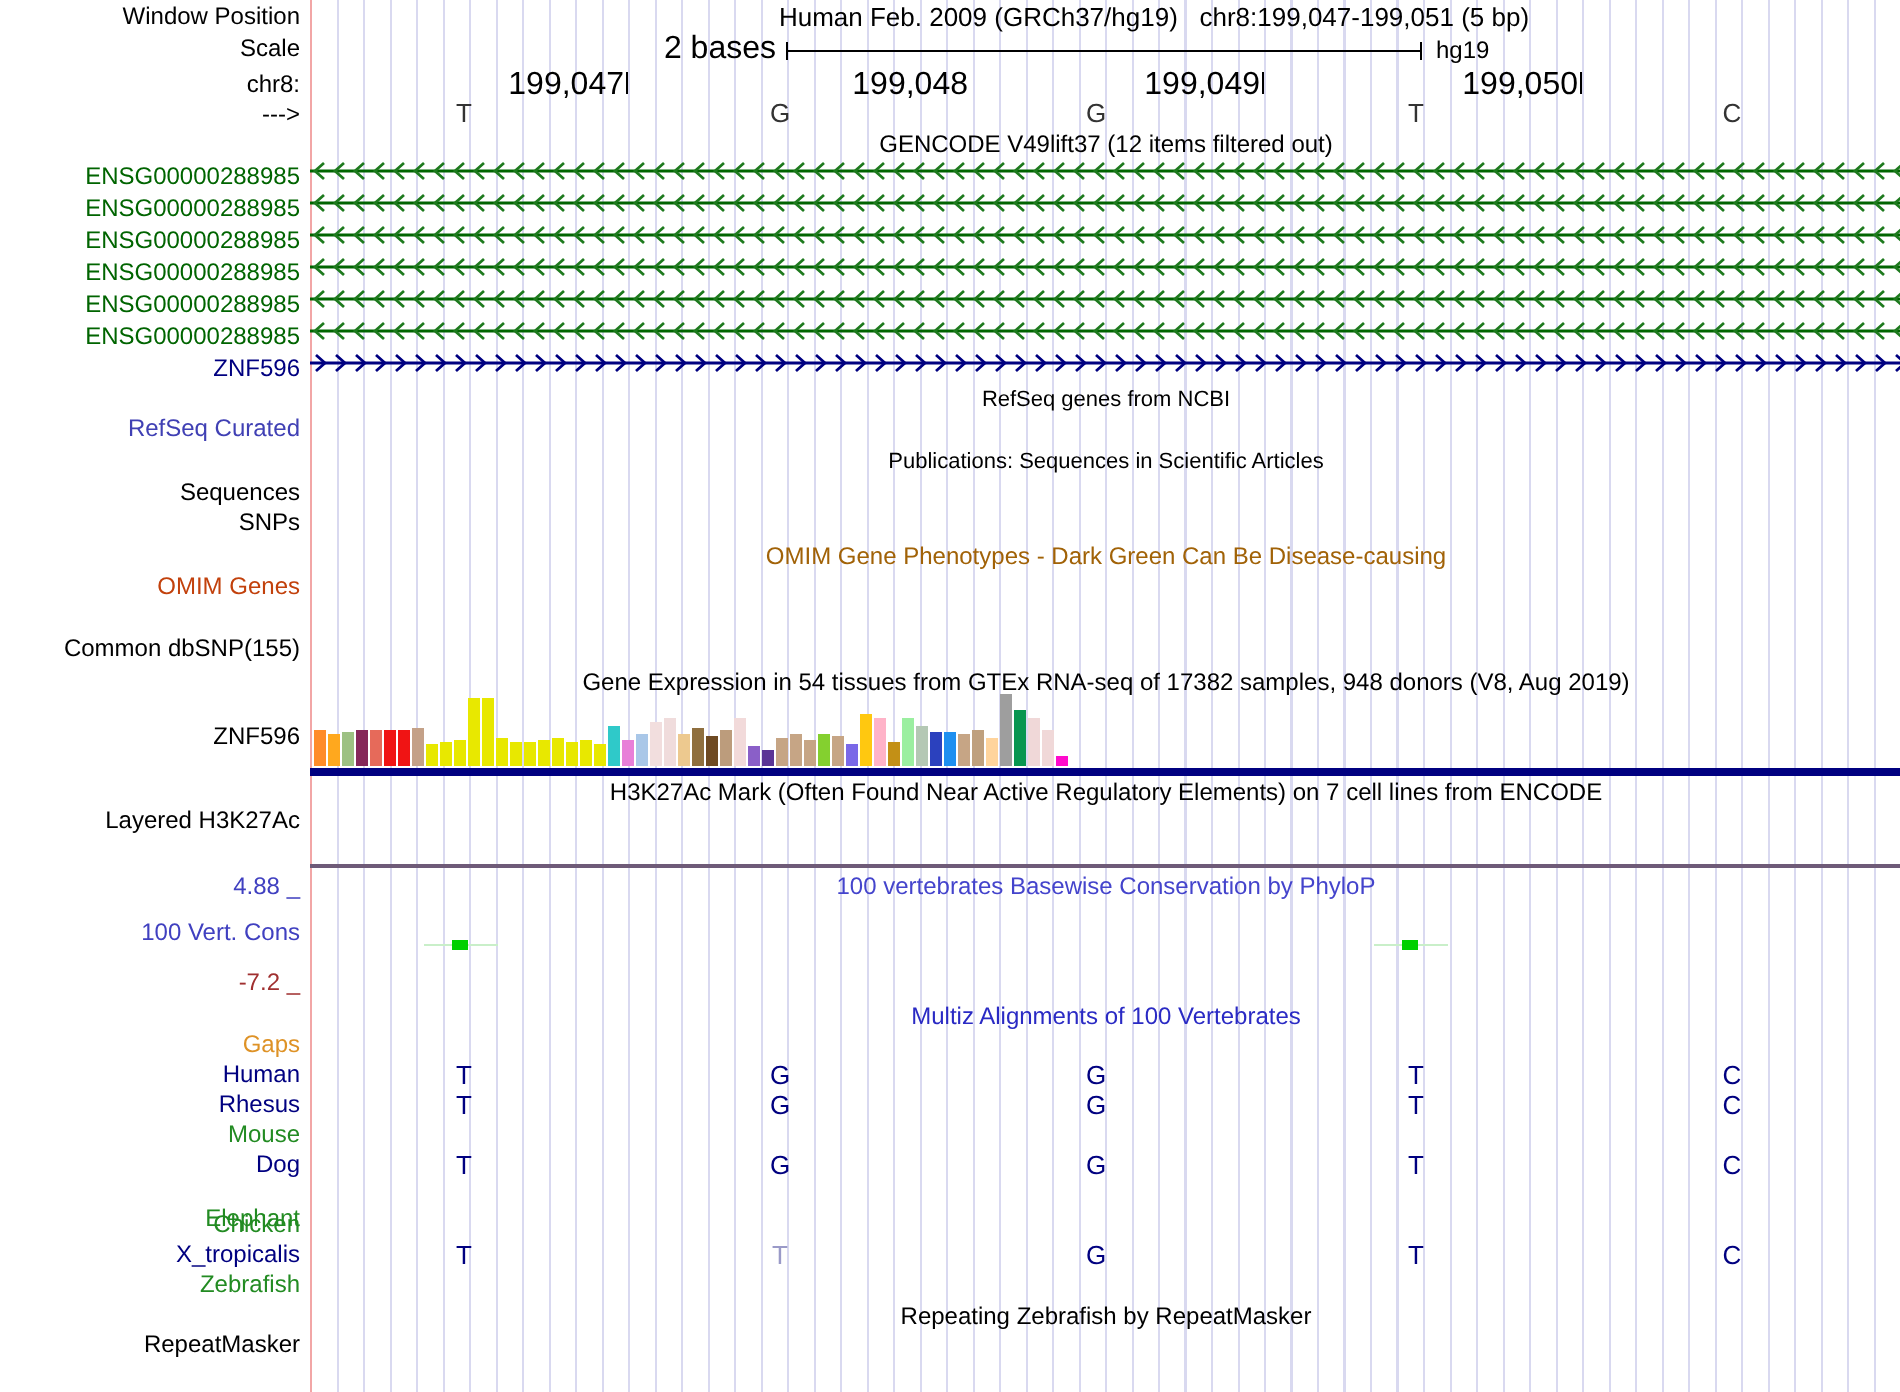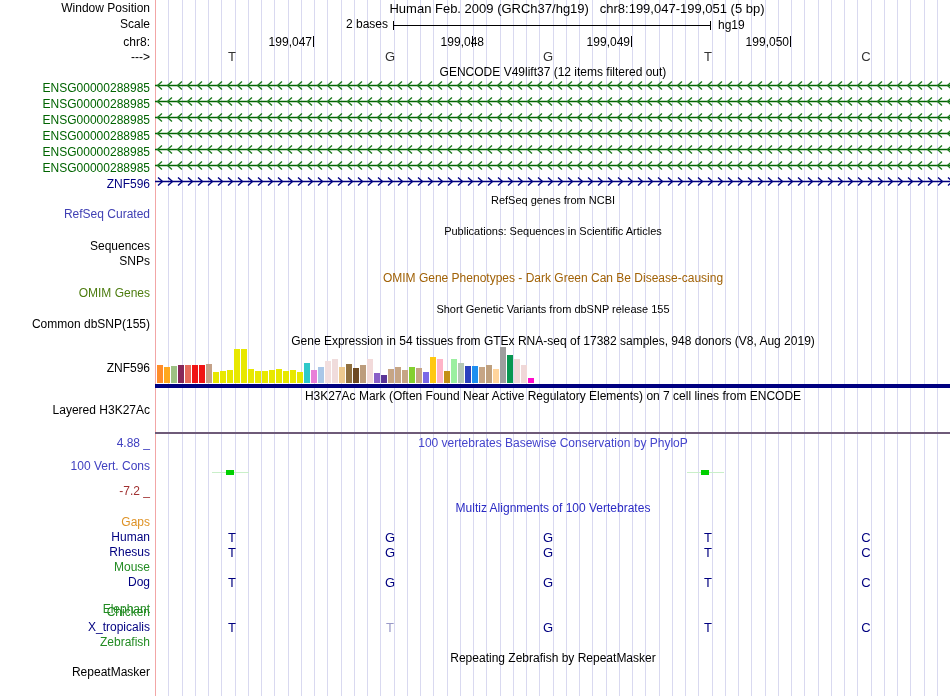--- a/index.html
+++ b/index.html
@@ -7,21 +7,21 @@
           font-family:"Liberation Sans",sans-serif;color:#000;}
   .abs{position:absolute;}
   .lbl{position:absolute;left:0;width:150px;text-align:right;font-size:12px;line-height:13px;white-space:nowrap;}
   .ctr{position:absolute;transform:translateX(-50%);white-space:nowrap;font-size:12px;line-height:13px;}
   .sm{font-size:11px;}
   .grid{position:absolute;left:155px;top:0;width:795px;height:696px;
         background:repeating-linear-gradient(to right,#d9d9f0 0px,#d9d9f0 1px,transparent 1px,transparent 13.25px);}
   .pinkline{position:absolute;left:155px;top:0;width:1px;height:696px;background:#f2a6a6;}
   .baseletter{position:absolute;transform:translateX(-50%);font-size:13px;line-height:14px;white-space:pre;}
   .tick{position:absolute;width:1px;height:11px;background:#000;}
-  .num{position:absolute;transform:translateX(-100%);font-size:12px;line-height:13px;white-space:nowrap;}
+  .num{position:absolute;transform:translateX(-100%);font-size:16px;line-height:13px;white-space:nowrap;}
   .scalebar{position:absolute;height:1px;background:#000;}
   .scaleend{position:absolute;width:1px;height:9px;background:#000;}
   .generow{position:absolute;left:155px;width:795px;height:11px;}
   .hline{position:absolute;left:155px;width:795px;}
   svg{display:block;}
 </style>
 </head>
 <body>
 
 <div id="canvas">
@@ -113,23 +113,22 @@
     </div>
 
   <div class="ctr sm" style="left:553px;top:194px">RefSeq genes from NCBI</div>
   <div class="lbl" style="top:208px;color:#4040B4">RefSeq Curated</div>
 
   <div class="ctr sm" style="left:553px;top:225px">Publications: Sequences in Scientific Articles</div>
   <div class="lbl" style="top:240px">Sequences</div>
   <div class="lbl" style="top:255px">SNPs</div>
 
   <div class="ctr" style="left:553px;top:272px;color:#a16207">OMIM Gene Phenotypes - Dark Green Can Be Disease-causing</div>
-  <div class="lbl" style="top:287px;color:#4d7c0f">OMIM Genes</div>
-
-  <div class="ctr sm" style="left:553px;top:303px">Short Genetic Variants from dbSNP release 155</div>
+  <div class="lbl" style="top:287px;color:#c2410c">OMIM Genes</div>
+
   <div class="lbl" style="top:318px">Common dbSNP(155)</div>
 
   <div class="ctr" style="left:553px;top:335px">Gene Expression in 54 tissues from GTEx RNA-seq of 17382 samples, 948 donors (V8, Aug 2019)</div>
   <div class="lbl" style="top:362px">ZNF596</div>
   <div class="abs" style="left:157px;top:345px;width:377px;height:38px" id="gtex-bars">
       <div style="position: absolute; left: 0px; bottom: 0px; width: 6px; height: 18px; background: rgb(255, 140, 42);"></div>
       <div style="position: absolute; left: 7px; bottom: 0px; width: 6px; height: 16px; background: rgb(255, 168, 30);"></div>
       <div style="position: absolute; left: 14px; bottom: 0px; width: 6px; height: 17px; background: rgb(157, 193, 131);"></div>
       <div style="position: absolute; left: 21px; bottom: 0px; width: 6px; height: 18px; background: rgb(134, 40, 90);"></div>
       <div style="position: absolute; left: 28px; bottom: 0px; width: 6px; height: 18px; background: rgb(230, 106, 90);"></div>

